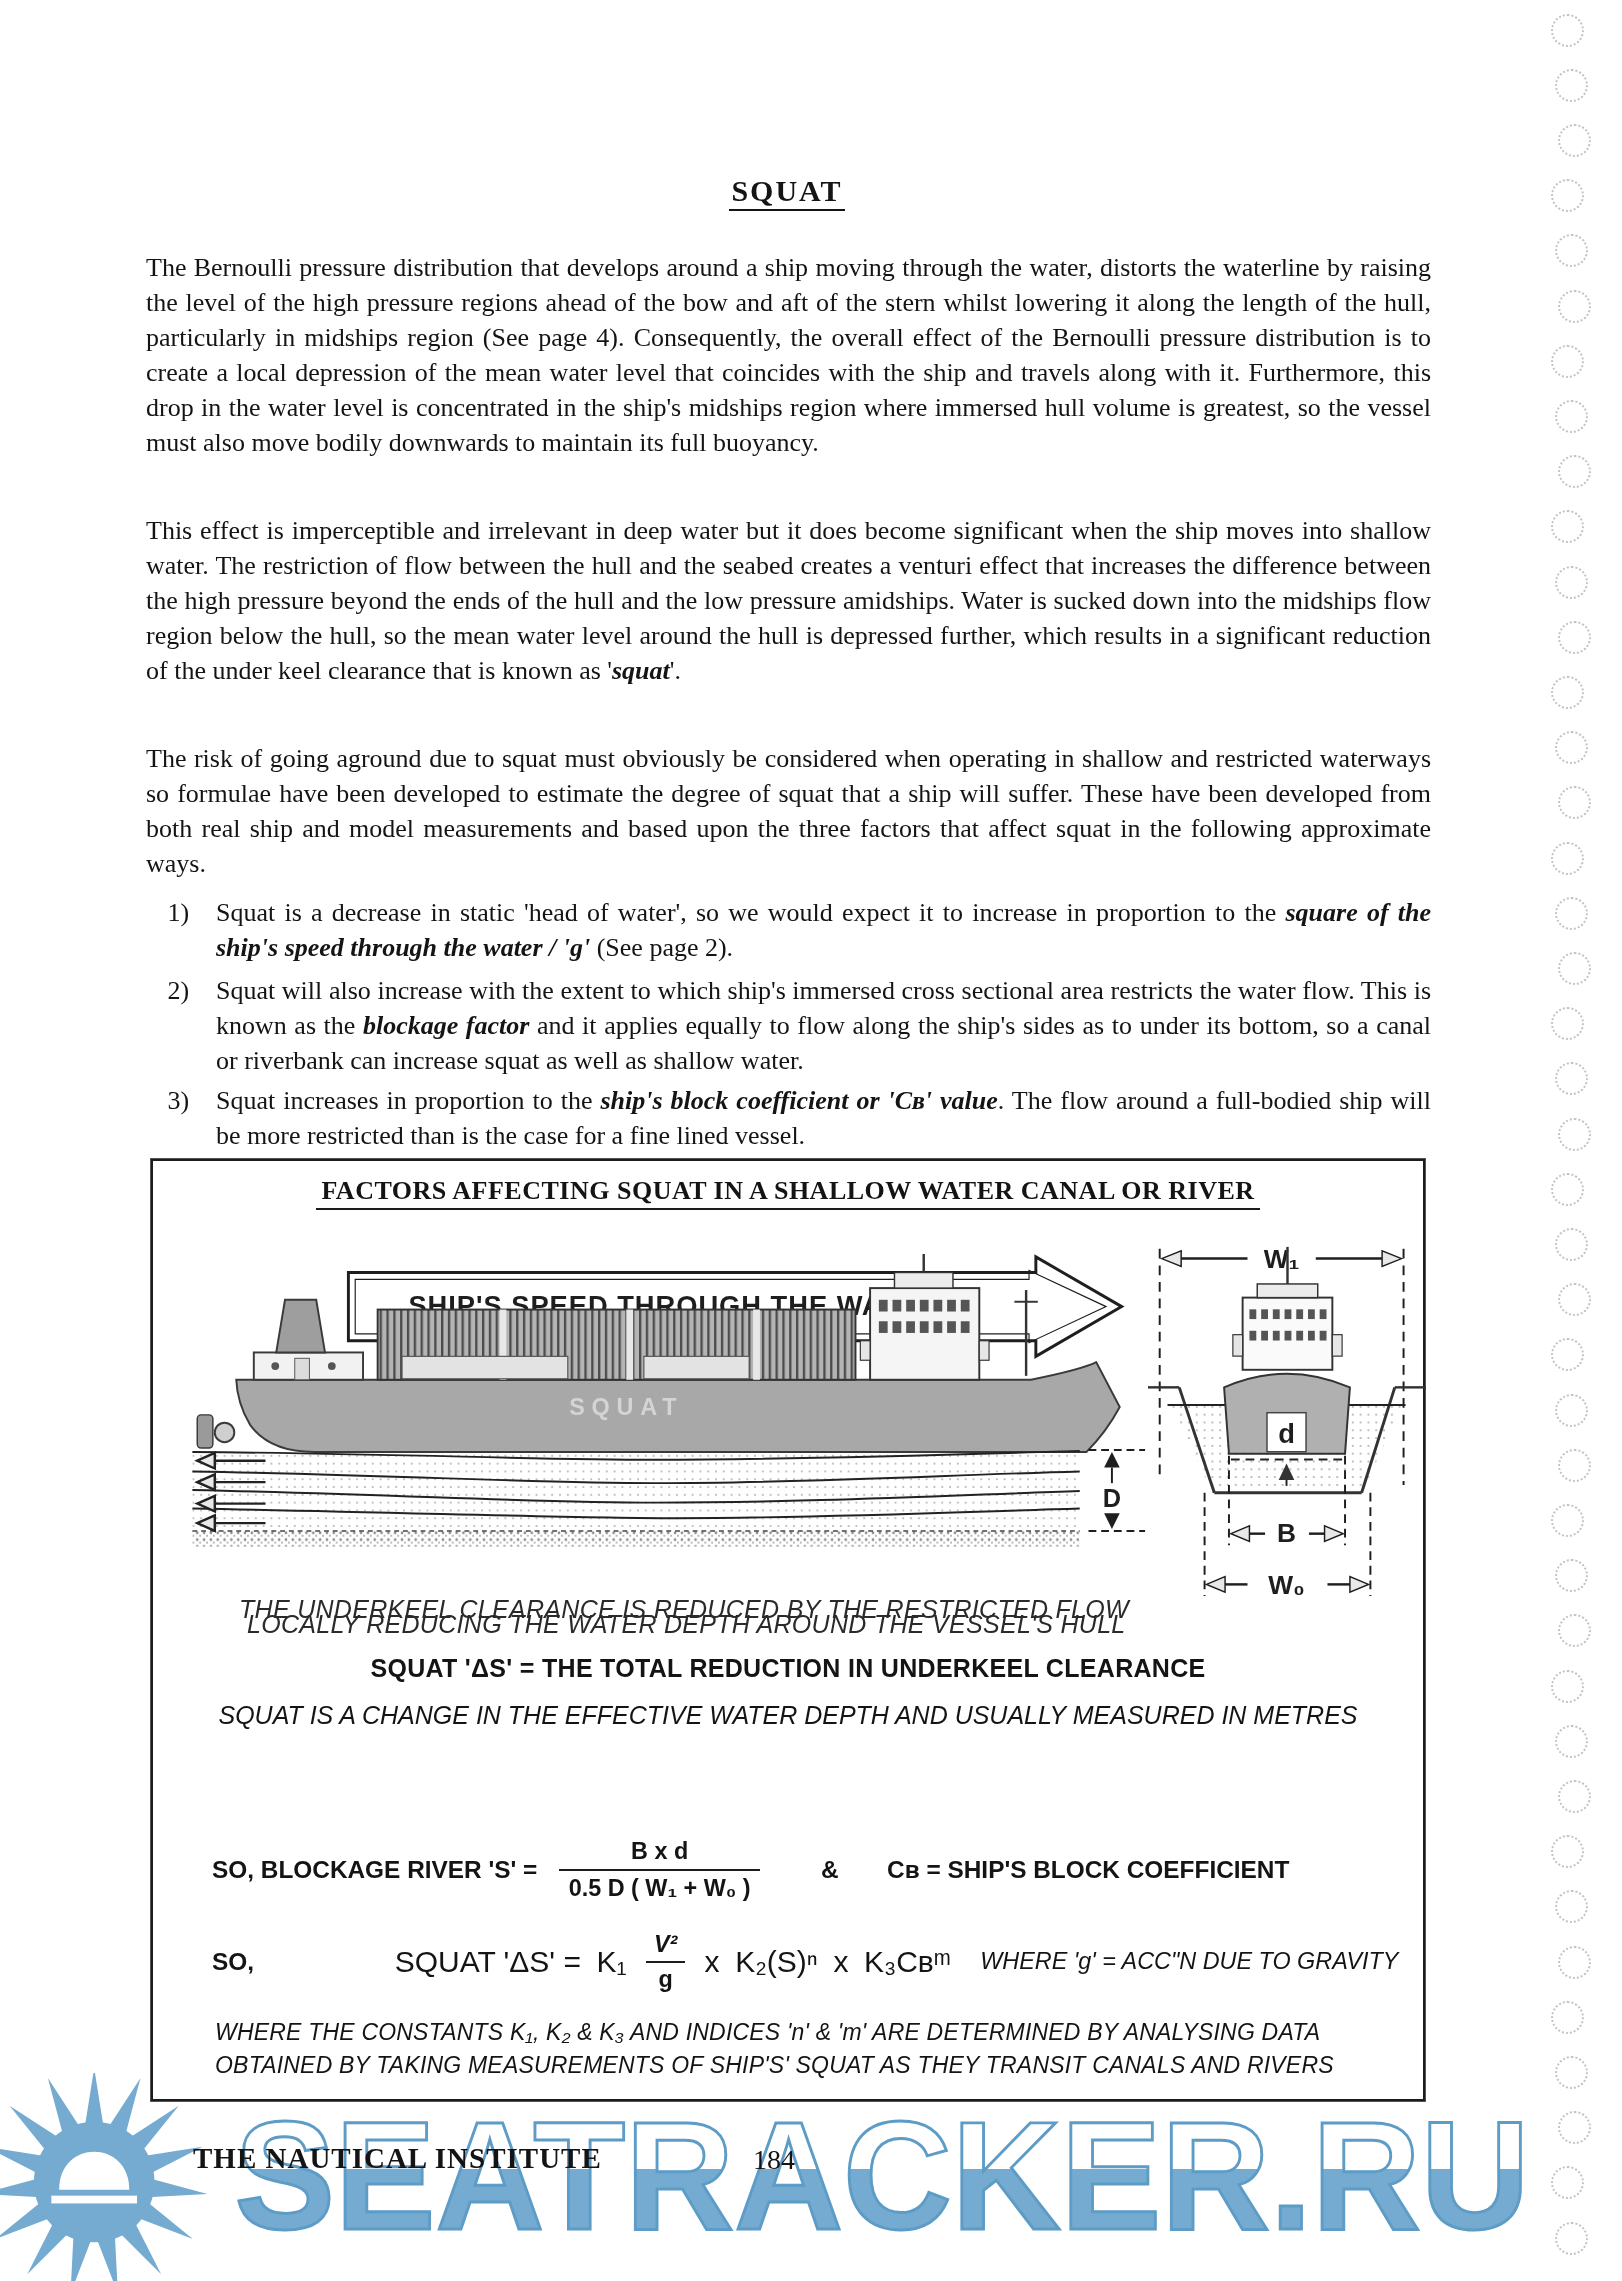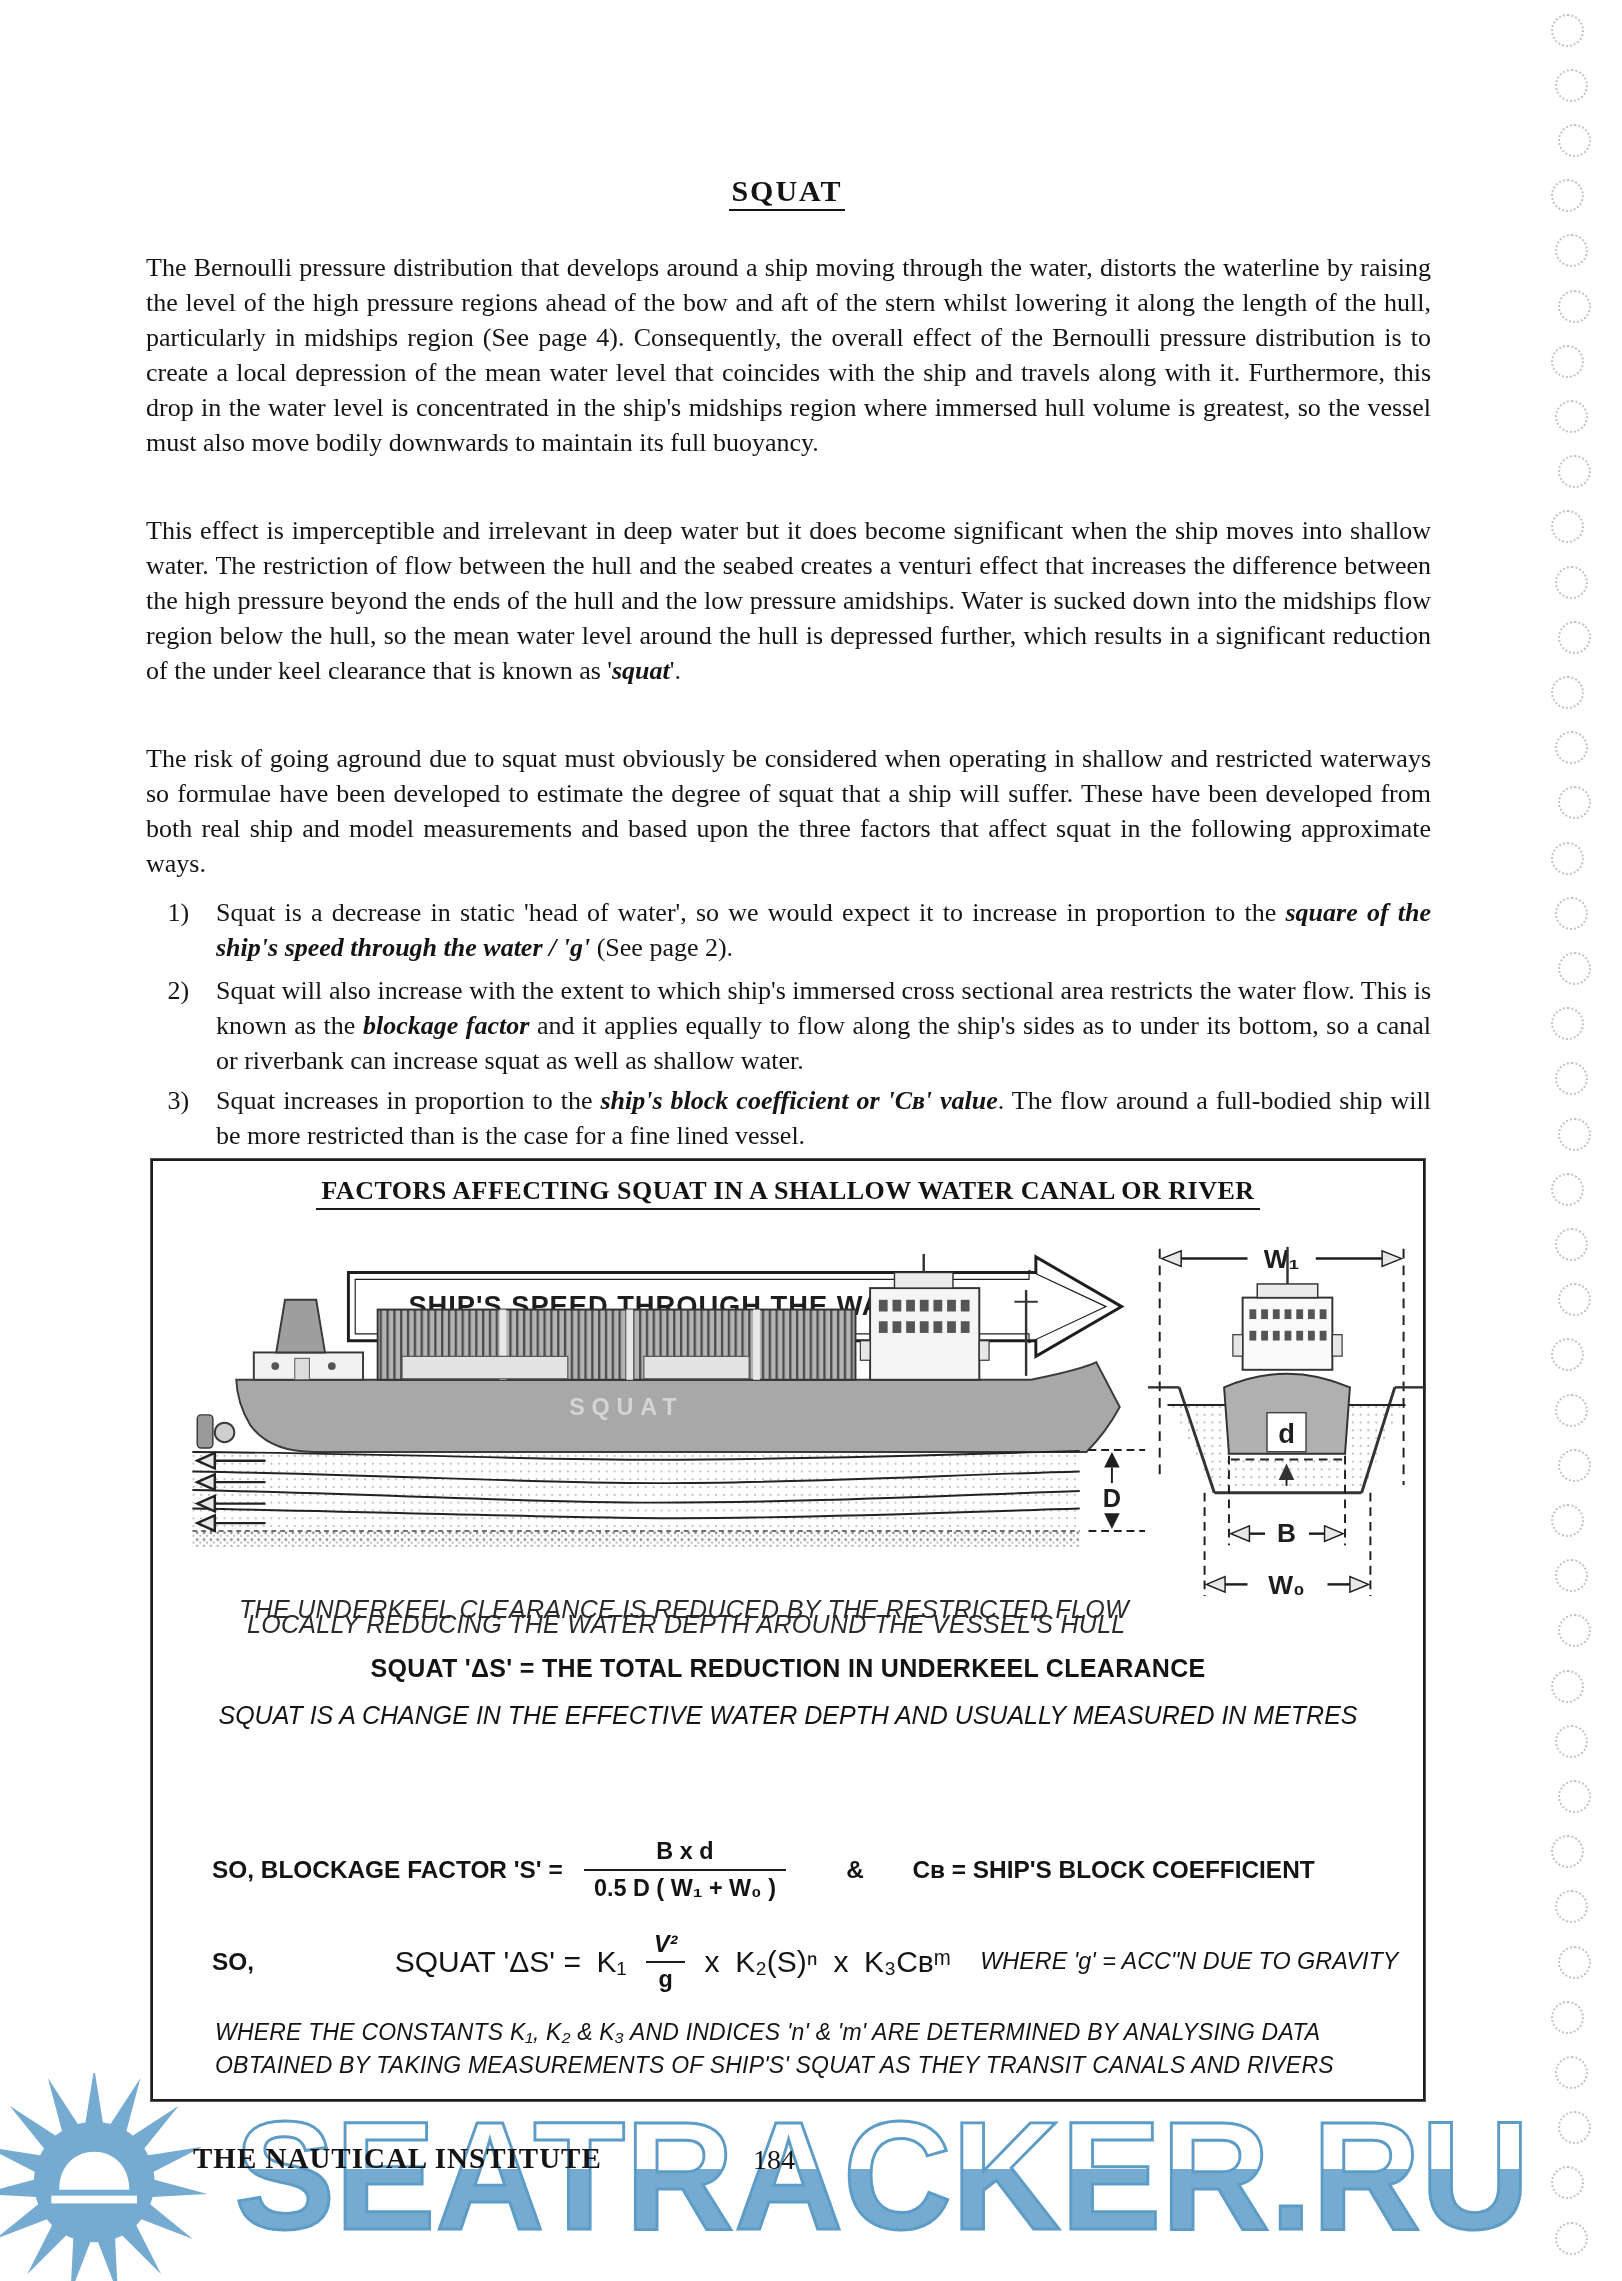--- a/index.html
+++ b/index.html
@@ -259,21 +259,21 @@
     </svg>
 
     <div class="abs caption cap1">THE UNDERKEEL CLEARANCE IS REDUCED BY THE RESTRICTED FLOW</div>
     <div class="abs caption cap2">LOCALLY REDUCING THE WATER DEPTH AROUND THE VESSEL'S HULL</div>
 
     <div class="abs squat-def">SQUAT 'ΔS'  =  THE TOTAL REDUCTION IN UNDERKEEL CLEARANCE</div>
     <div class="abs squat-note">SQUAT IS A CHANGE IN THE EFFECTIVE WATER DEPTH AND USUALLY MEASURED IN METRES</div>
 
 
     <div class="abs frow row-soblock">
-      <span class="lead">SO, BLOCKAGE FACTOR 'S'  =</span>
+      <span class="lead">SO, BLOCKAGE RIVER 'S'  =</span>
       <span class="frac">
         <div class="fnum">B x d</div>
         <div class="fden">0.5 D ( W₁ + W₀ )</div>
       </span>
       <span class="amp">&amp;</span>
       <span class="cbdef">Cʙ  =  SHIP'S BLOCK COEFFICIENT</span>
     </div>
 
     <div class="abs frow row-squatf">
       <span class="sfso">SO,</span>

